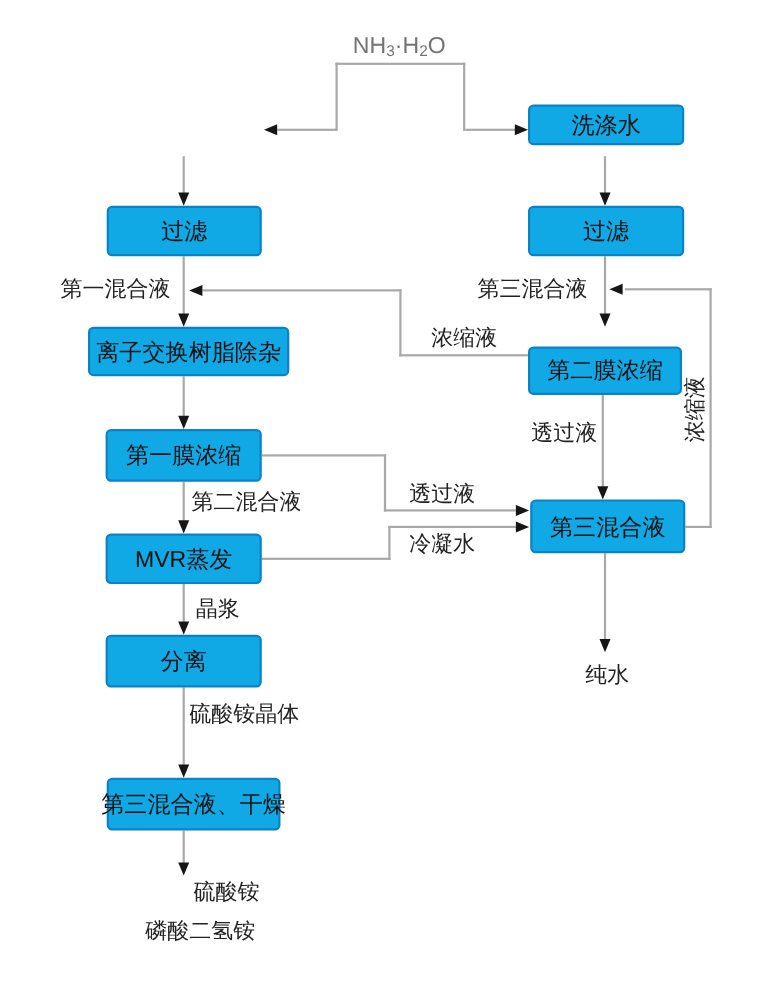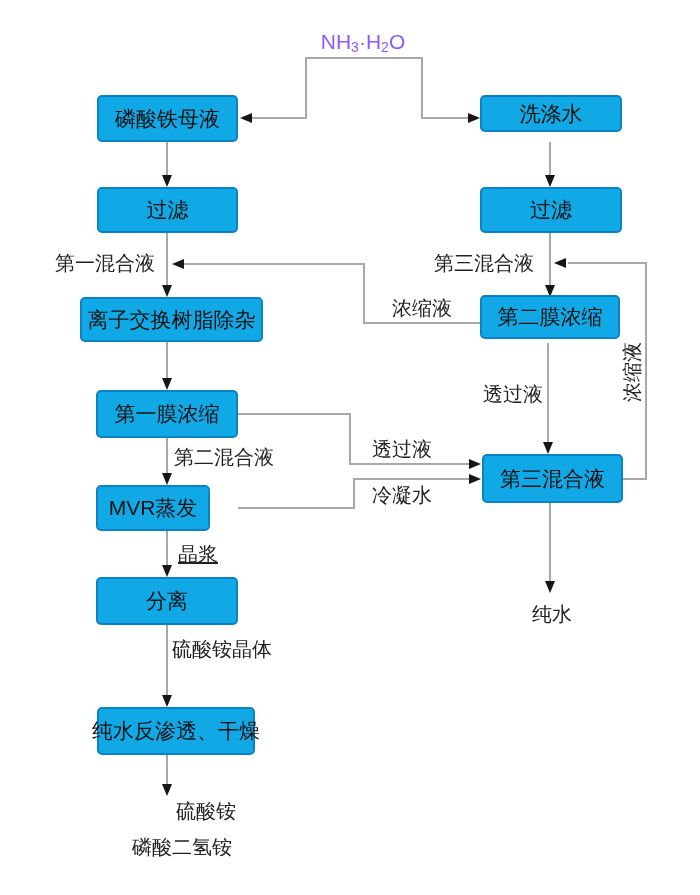--- a/index.html
+++ b/index.html
@@ -21,35 +21,35 @@
   .al{border-top:5px solid transparent;border-bottom:5px solid transparent;border-right:12px solid #161616;}
   .ar{border-top:5px solid transparent;border-bottom:5px solid transparent;border-left:12px solid #161616;}
   
   .lbl{position:absolute;font-size:20px;color:#222;white-space:nowrap;line-height:22px;}
   .vlbl{
     position:absolute;left:592px;top:361px;width:80px;height:22px;
     transform:rotate(-90deg);text-align:center;
   }
   .formula{
     position:absolute;left:300px;top:30px;width:126px;text-align:center;
-    font-size:21px;color:#8b5cf6;
+    font-size:21px;color:#737373;
   }
   .formula .sub{font-size:14px;vertical-align:-3px;}
 
   
   .b1{left:97px;top:95px;width:141px;height:47px;}
   .b2{left:97px;top:187px;width:141px;height:46px;}
   .b3{left:80px;top:297px;width:183px;height:45px;}
   .b4{left:96px;top:390px;width:142px;height:48px;}
-  .b5{left:96px;top:485px;width:114px;height:46px;}
+  .b5{left:96px;top:485px;width:142px;height:46px;}
   .b6{left:96px;top:577px;width:142px;height:48px;}
   .b7{left:97px;top:707px;width:158px;height:48px;}
   .r1{left:480px;top:95px;width:142px;height:37px;}
   .r2{left:480px;top:187px;width:142px;height:46px;}
-  .r3{left:480px;top:295px;width:140px;height:44px;}
+  .r3{left:480px;top:315px;width:140px;height:44px;}
   .r4{left:482px;top:454px;width:141px;height:49px;}
 </style>
 </head>
 <body>
 
 <div class="canvas">
 
   <div class="formula"><span>NH</span><span class="sub">3</span><span>·H</span><span class="sub">2</span><span>O</span></div>
 
   <div class="ln" style="left:305px;top:57px;width:118px;height:2px;"></div>
@@ -97,40 +97,39 @@
   <div class="ln" style="left:238px;top:507px;width:117px;height:2px;"></div>
   <div class="ln" style="left:353px;top:479px;width:2px;height:30px;"></div>
   <div class="ln" style="left:353px;top:478px;width:116px;height:2px;"></div>
   <div class="ar" style="left:469px;top:474px;"></div>
 
   <div class="ln" style="left:623px;top:478px;width:24px;height:2px;"></div>
   <div class="ln" style="left:645px;top:262px;width:2px;height:218px;"></div>
   <div class="ln" style="left:568px;top:262px;width:79px;height:2px;"></div>
   <div class="al" style="left:554px;top:258px;"></div>
 
-  <div class="box b1">磷酸铁母液</div>
   <div class="box b2">过滤</div>
   <div class="box b3">离子交换树脂除杂</div>
   <div class="box b4">第一膜浓缩</div>
   <div class="box b5">MVR蒸发</div>
   <div class="box b6">分离</div>
-  <div class="box b7">纯水反渗透、干燥</div>
+  <div class="box b7">第三混合液、干燥</div>
 
   <div class="box r1">洗涤水</div>
   <div class="box r2">过滤</div>
   <div class="box r3">第二膜浓缩</div>
   <div class="box r4">第三混合液</div>
 
   <div class="lbl" style="left:55px;top:252px;">第一混合液</div>
   <div class="lbl" style="left:434px;top:252px;">第三混合液</div>
   <div class="lbl" style="left:392px;top:297px;">浓缩液</div>
   <div class="lbl" style="left:483px;top:383px;">透过液</div>
   <div class="lbl" style="left:174px;top:446px;text-align:right;">第二混合液</div>
   <div class="lbl" style="left:372px;top:438px;">透过液</div>
   <div class="lbl" style="left:372px;top:484px;">冷凝水</div>
   <div class="lbl vlbl">浓缩液</div>
-  <div class="lbl" style="left:178px;top:543px;text-decoration:underline;">晶浆</div>
+  <div class="lbl" style="left:178px;top:543px;">晶浆</div>
   <div class="lbl" style="left:172px;top:638px;">硫酸铵晶体</div>
   <div class="lbl" style="left:532px;top:603px;">纯水</div>
   <div class="lbl" style="left:132px;top:800px;margin-left:44px;">硫酸铵</div>
   <div class="lbl" style="left:132px;top:836px;">磷酸二氢铵</div>
 
 </div>
 
 </body></html>

